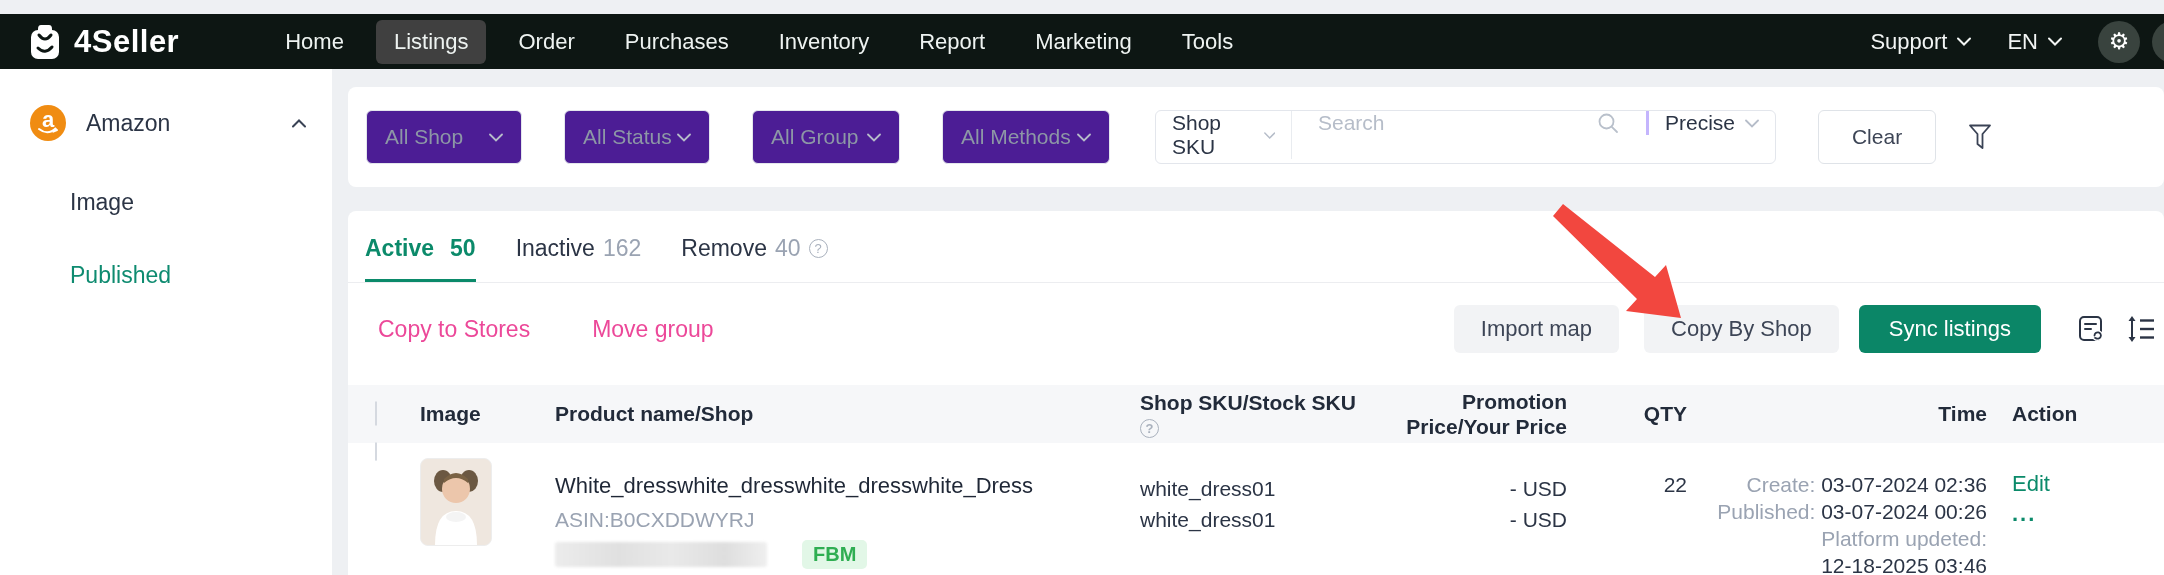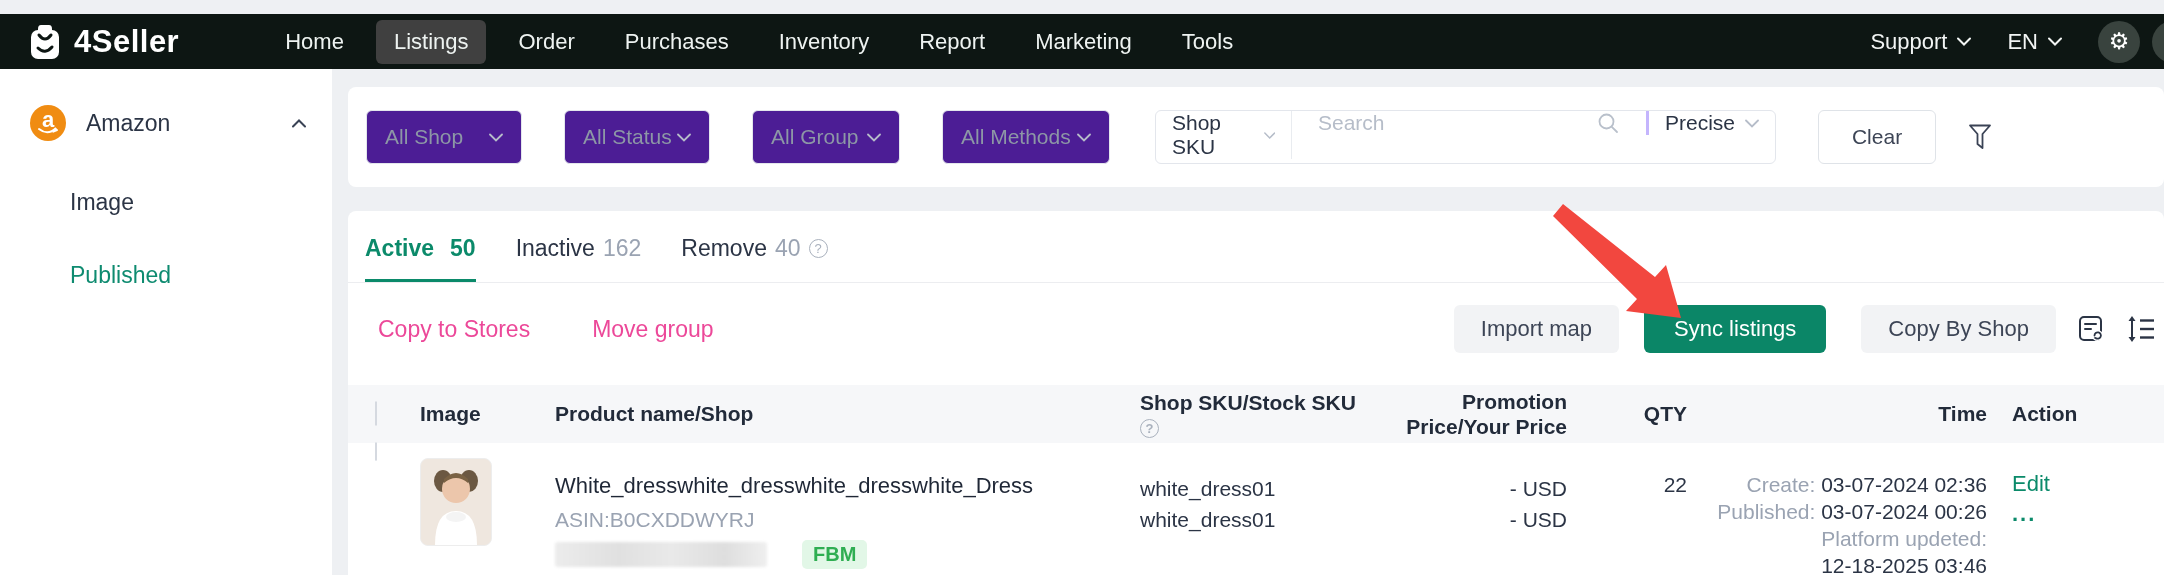--- a/index.html
+++ b/index.html
@@ -221,22 +221,22 @@
       <span class="count">40</span>
       <span class="qmark">?</span>
     </div>
   </div>
 
   <div class="toolbar">
     <span class="bulk-link">Copy to Stores</span>
     <span class="bulk-link">Move group</span>
     <span class="toolbar-spacer"></span>
     <button class="btn btn-gray btn-import">Import map</button>
+    <button class="btn btn-gray btn-copy">Copy By Shop</button>
     <button class="btn btn-teal">Sync listings</button>
-    <button class="btn btn-gray btn-copy">Copy By Shop</button>
     <span class="tool-icon" style="margin-left:0;">
       <svg width="29" height="30" viewBox="0 0 29 30">
         <rect x="3" y="3" width="21" height="23" rx="4" fill="none" stroke="#2b3445" stroke-width="2"></rect>
         <line x1="8" y1="10" x2="19" y2="10" stroke="#2b3445" stroke-width="2" stroke-linecap="round"></line>
         <line x1="8" y1="15" x2="14" y2="15" stroke="#2b3445" stroke-width="2" stroke-linecap="round"></line>
         <circle cx="20.5" cy="21.5" r="5.5" fill="#ffffff"></circle>
         <path d="M17.5 21.5 a3.2 3.2 0 1 1 1.2 2.5" fill="none" stroke="#2b3445" stroke-width="1.8" stroke-linecap="round"></path>
         <path d="M18.2 25.5 l0.5 -1.9 -1.9 -0.4 Z" fill="#2b3445"></path>
       </svg>
     </span>

